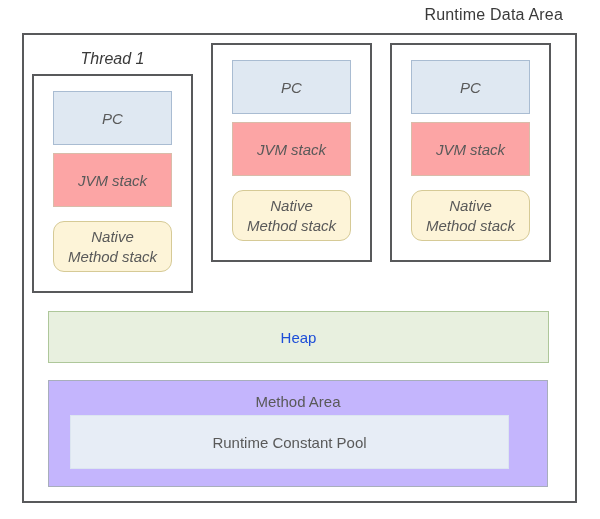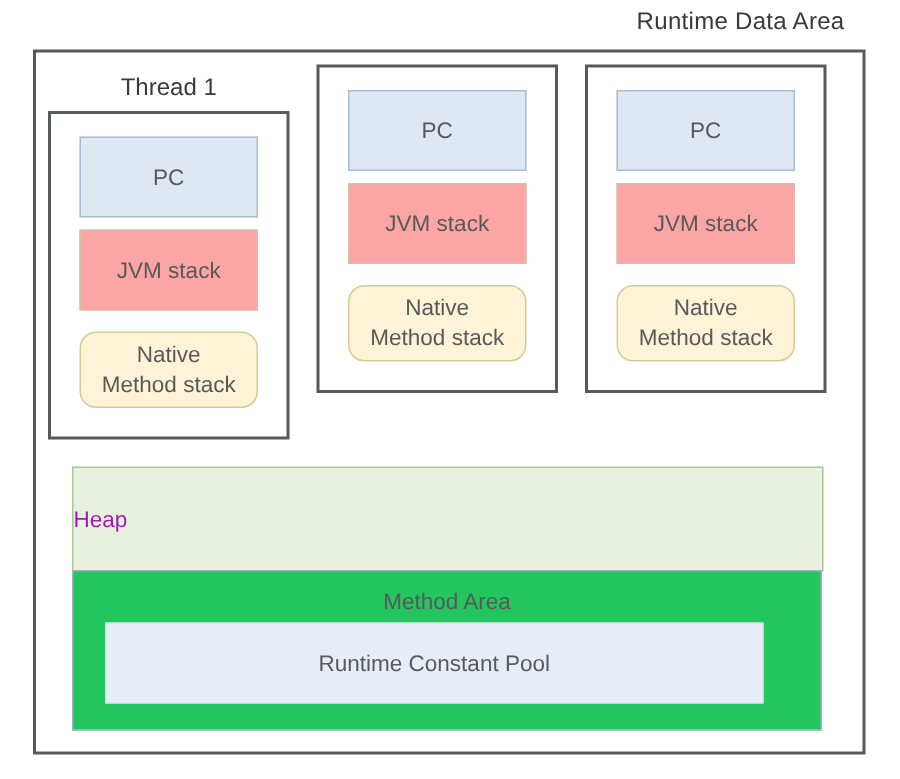--- a/index.html
+++ b/index.html
@@ -29,20 +29,21 @@
     border: 2px solid #58595b;
     background: #ffffff;
   }
   .threads-row {
     position: absolute;
     left: 8px;
     top: 8px;
     right: 24px;
     display: flex;
     gap: 18px;
+    font-style: italic;
   }
   .thread {
     flex: 1;
     display: flex;
     flex-direction: column;
     min-width: 0;
   }
   .thread-header {
     height: 31px;
     display: flex;
@@ -68,35 +69,36 @@
   }
   .box.pc     { height: 54px; background: #dfe8f2; border-color: #a9bcd2; }
   .box.jvm    { height: 54px; margin-top: 8px;  background: #fca5a5; border-color: #d9bca9; }
   .box.native { height: 51px; margin-top: 14px; background: #fdf4d8; border-color: #d6ca96; line-height: 20px; border-radius: 11px; }
   .box.native span { display: inline-block; max-width: 94px; }
   .heap {
     position: absolute;
     left: 24px;
     top: 276px;
     width: 501px;
-    height: 70px;
+    height: 52px;
     background: #e8f0df;
     border: 1px solid #aec79a;
     display: flex;
     align-items: center;
+    justify-content: center;
     font-size: 15px;
-    color: #a21caf;
+    color: #1d4ed8;
   }
   .method-area {
     position: absolute;
     left: 24px;
     top: 345px;
     width: 500px;
     height: 107px;
-    background: #22c55e;
+    background: #c4b5fd;
     border: 1px solid #a8aebc;
   }
   .method-area-label {
     position: absolute;
     top: 12px;
     left: 0;
     width: 100%;
     text-align: center;
     font-size: 15px;
     color: #595959;

